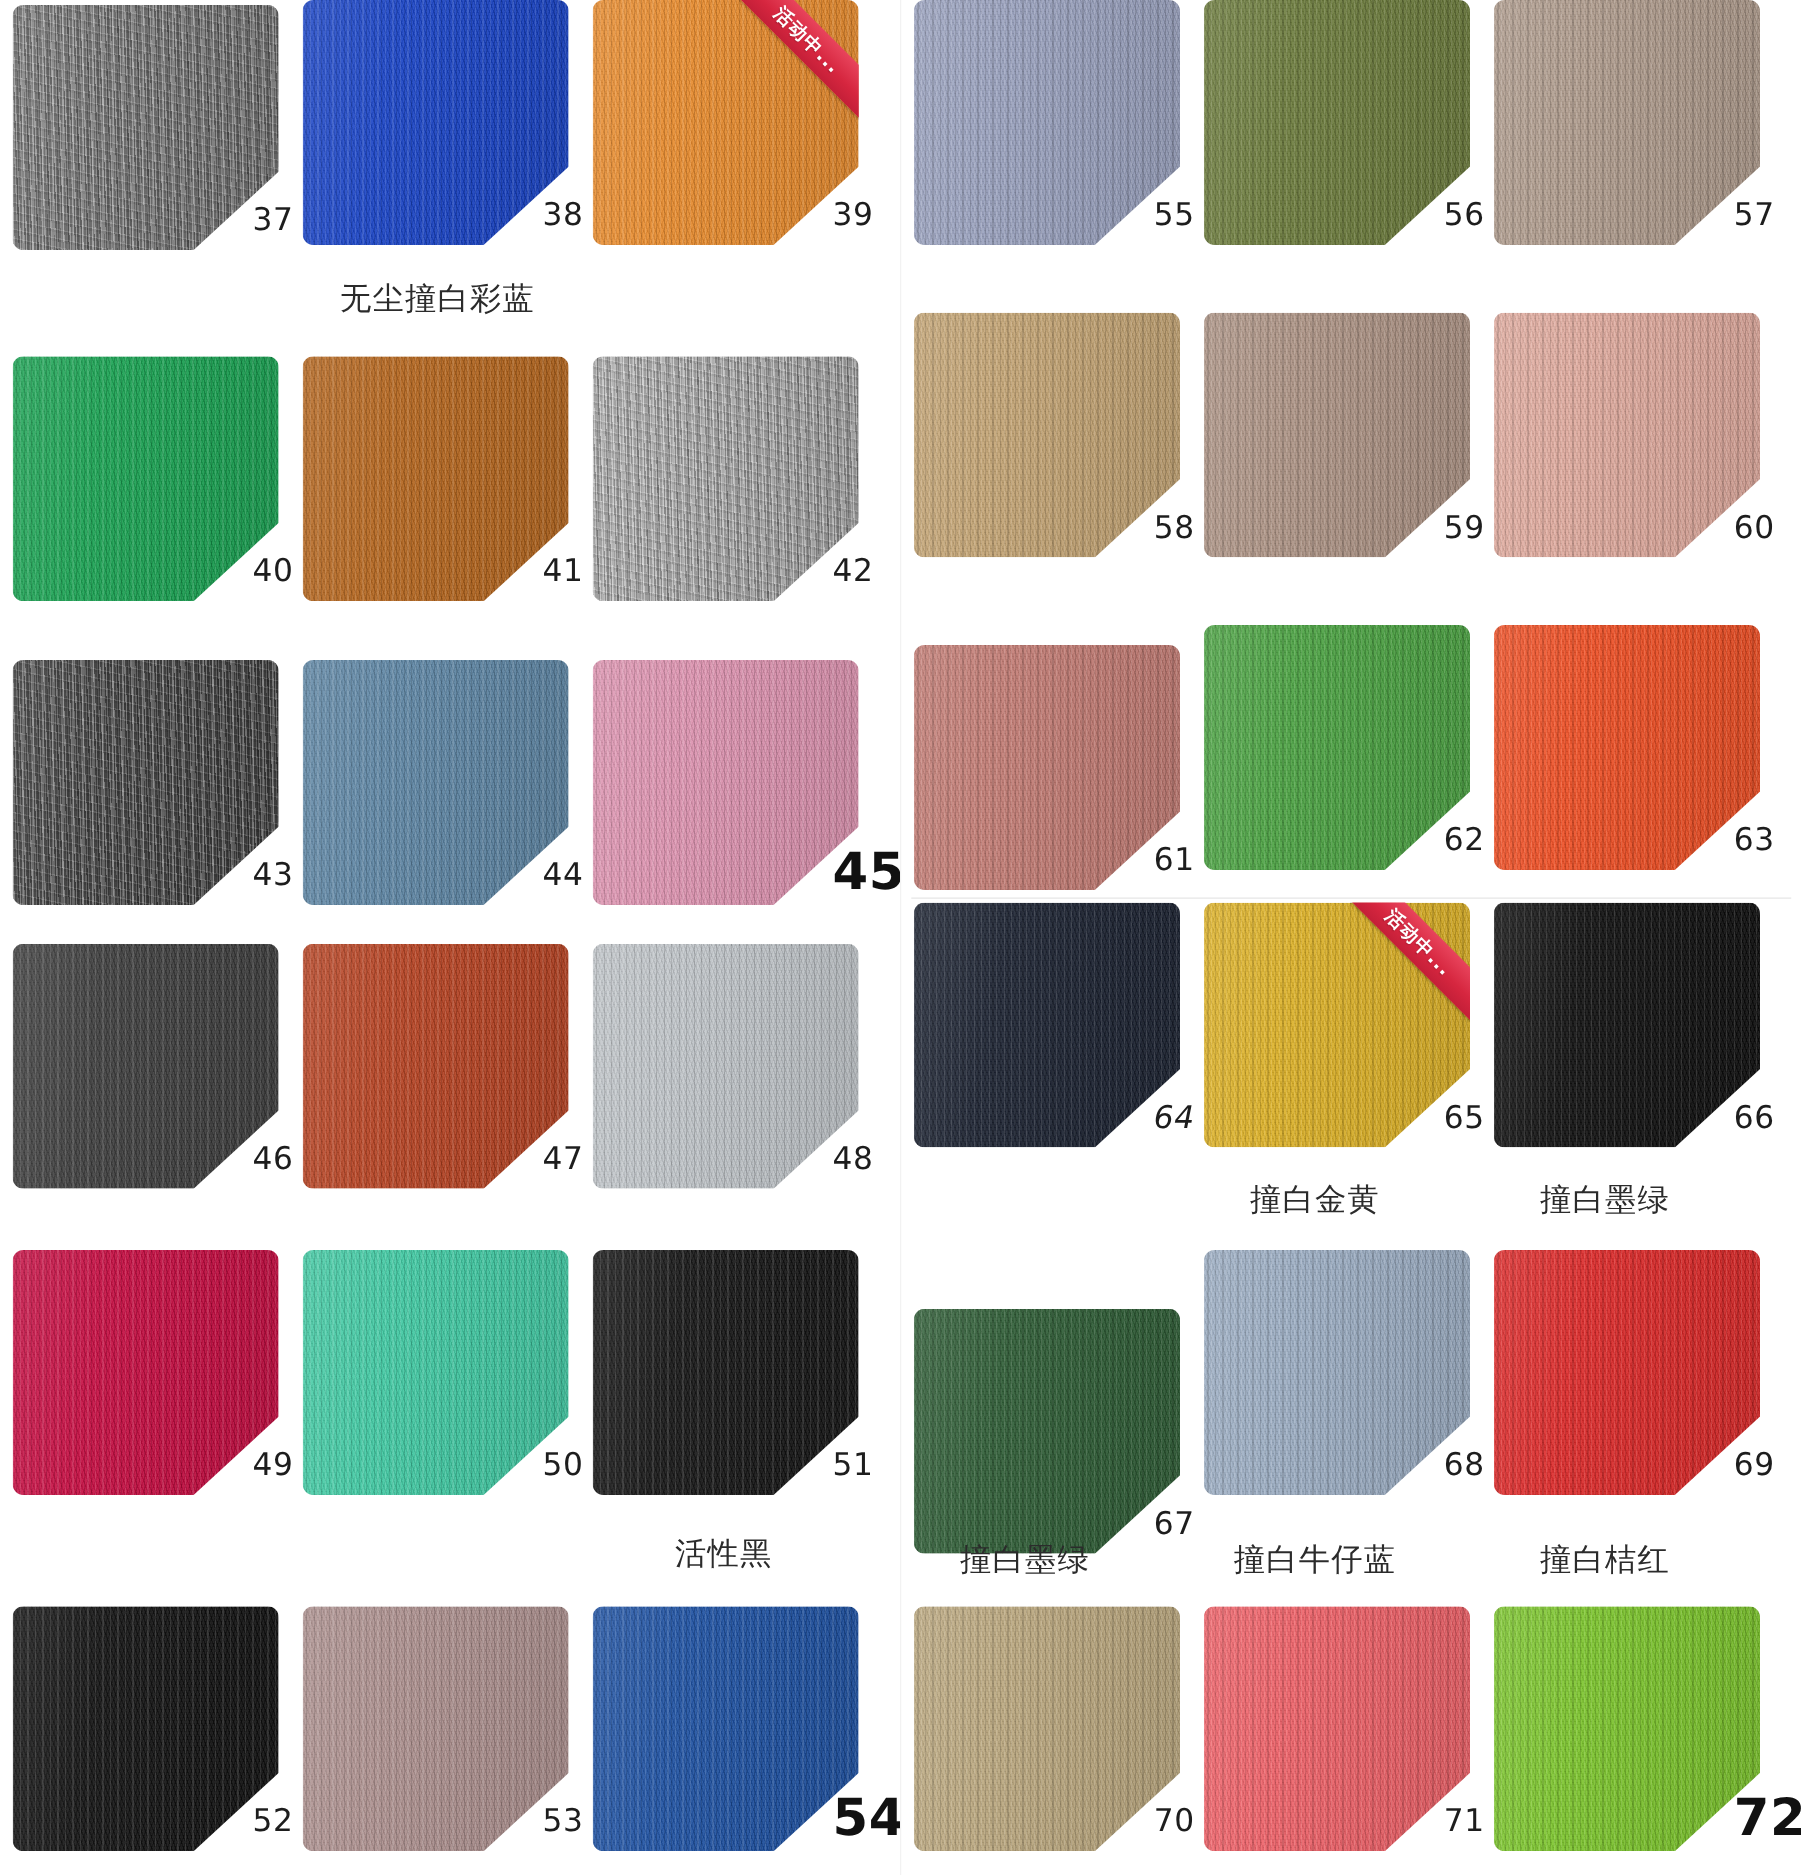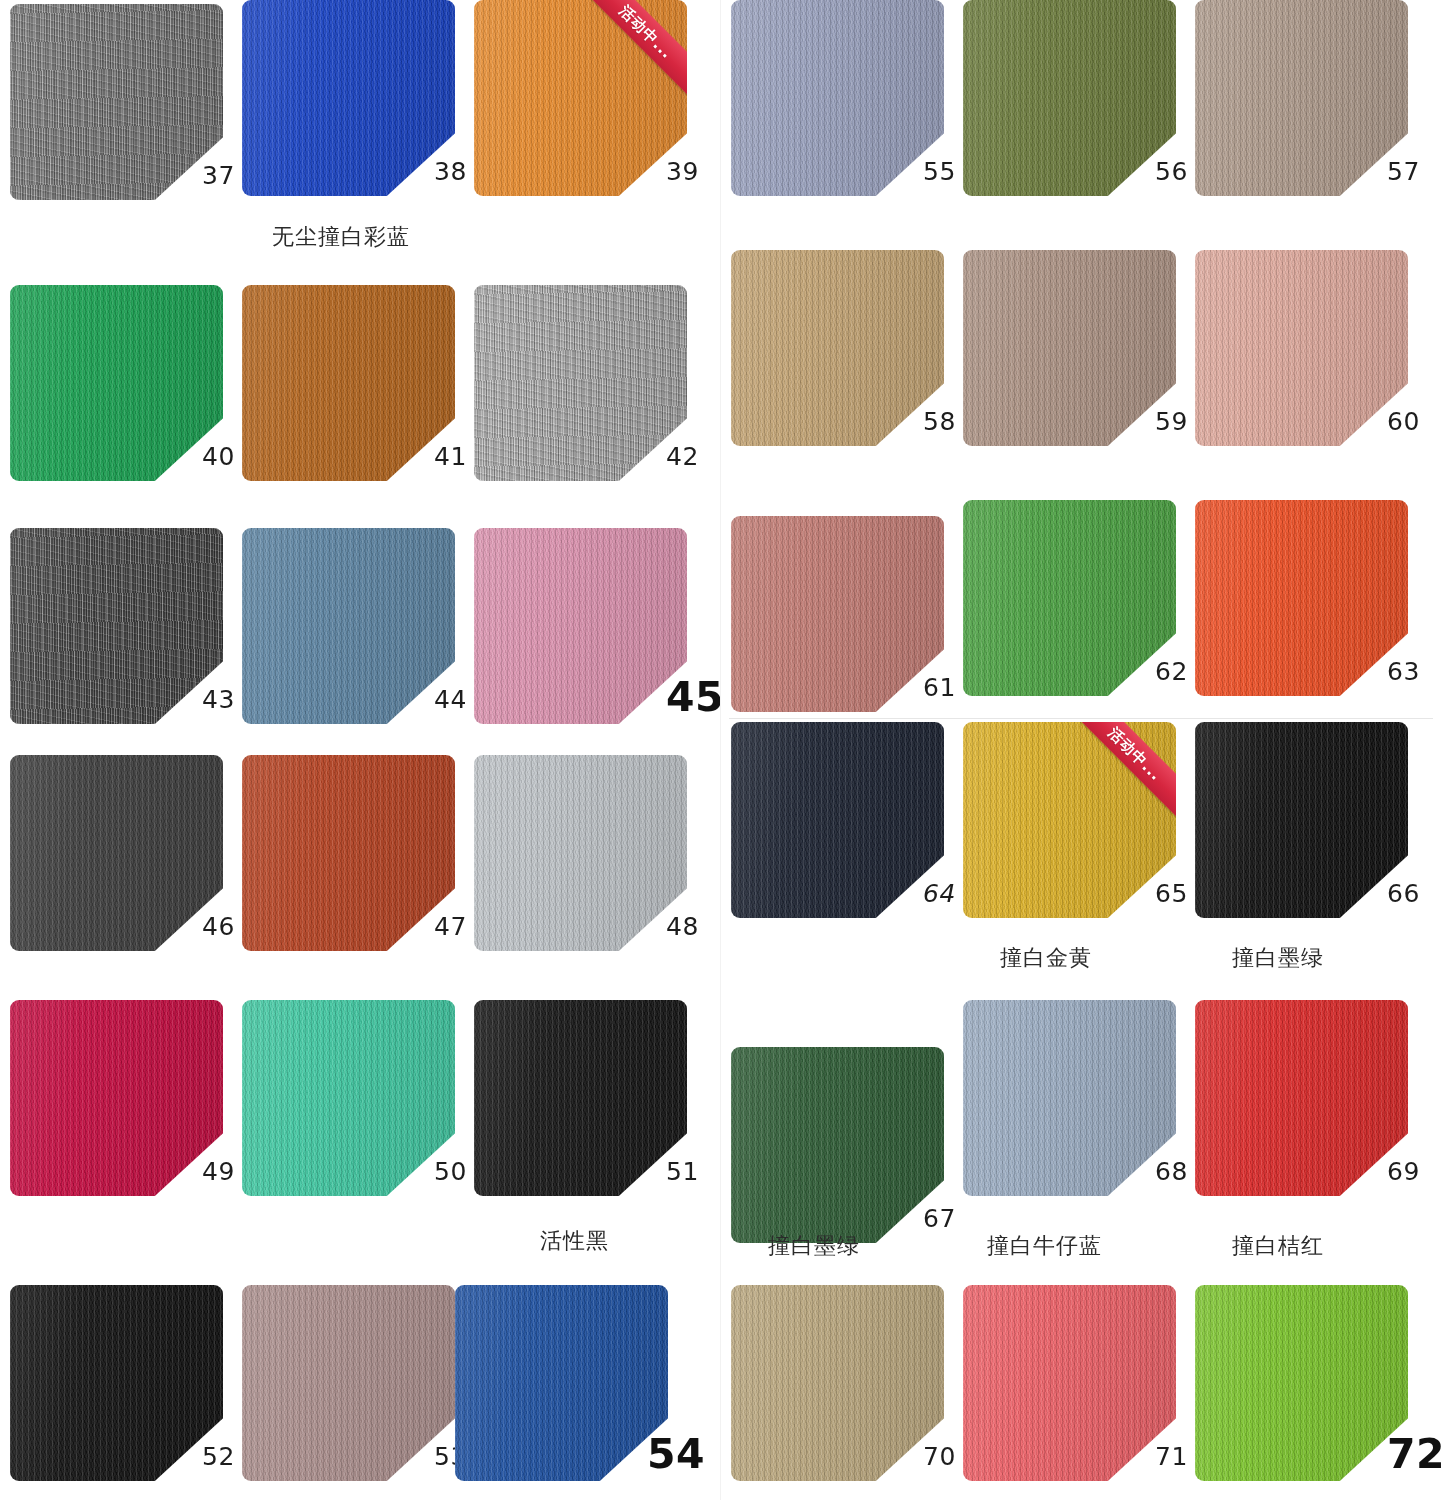--- a/index.html
+++ b/index.html
@@ -138,21 +138,21 @@
   .num.big {
     font-size: 41px;
     font-weight: 700;
     color: #111111;
   }
 
   
   .caption {
     position: absolute;
     font-family: "DejaVu Sans", "Liberation Sans", sans-serif;
-    font-size: 22px;
+    font-size: 25px;
     color: #2b2b2b;
     white-space: nowrap;
     letter-spacing: 1px;
   }
 
   
   .ribbon {
     position: absolute;
     top: 0;
     right: 0;
@@ -378,21 +378,21 @@
           </div>
           <div class="cell" style="position: absolute; left: 242px; top: 0px; width: 213px;">
             <div class="swatch" style="width: 213px; height: 196px;">
               <div class="base" style="background: rgb(171, 142, 140);"></div>
               <div class="knit"></div>
               <div class="rib"></div>
               <div class="sheen"></div>
             </div>
             <div class="num" style="left: 192px; top: 159px; text-align: center;">53</div>
           </div>
-          <div class="cell" style="position: absolute; left: 455px; top: 0px; width: 193px;">
+          <div class="cell" style="position: absolute; left: 474px; top: 0px; width: 193px;">
             <div class="swatch" style="width: 213px; height: 196px;">
               <div class="base" style="background: rgb(26, 78, 160);"></div>
               <div class="knit"></div>
               <div class="rib"></div>
               <div class="sheen"></div>
             </div>
             <div class="num big" style="left: 192px; top: 149px;">54</div>
           </div>
         </div>
       </div>

